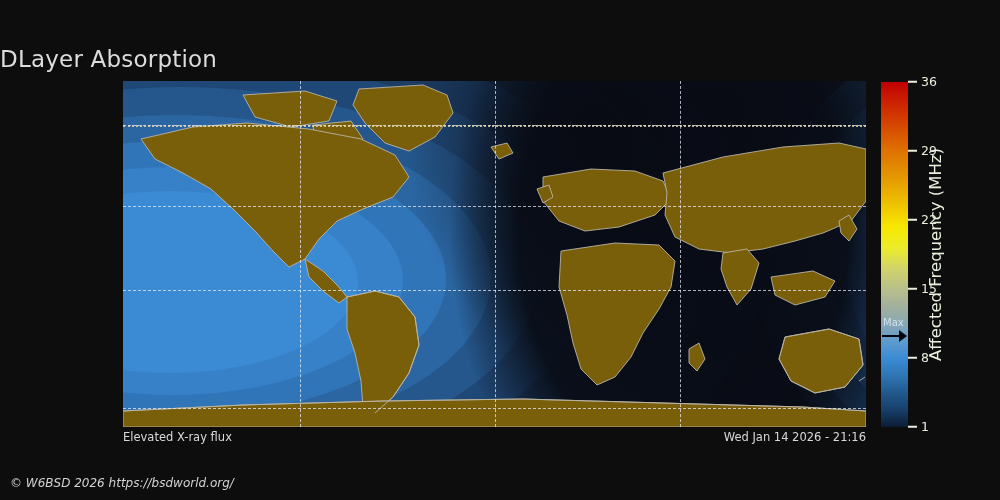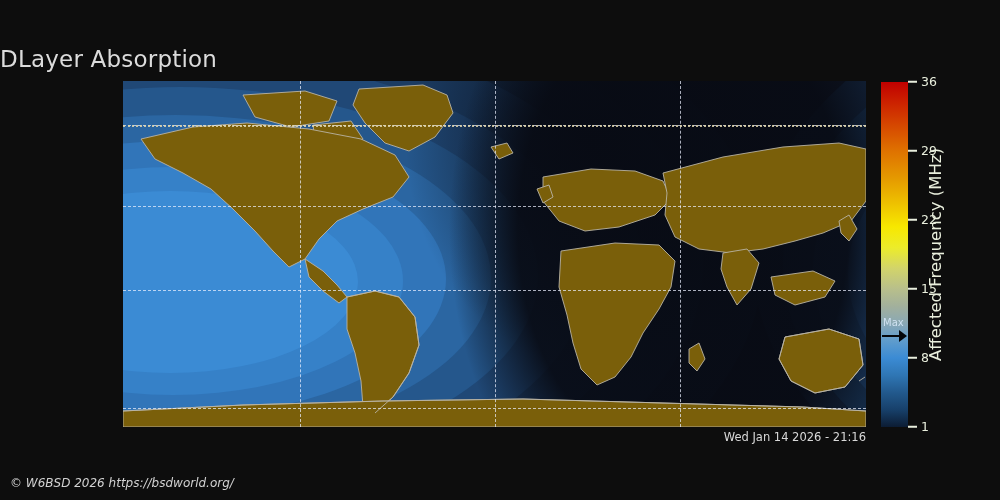--- a/index.html
+++ b/index.html
@@ -185,17 +185,18 @@
   <div class="maxmark" style="top: 318.4px;">
     <div class="mx">Max</div>
     <div class="arrowline"></div>
     <div class="arrowhead"></div>
   </div>
   <div class="cbar-axislabel">
     <span>Affected Frequency (MHz)</span>
   </div>
 
   <div class="status">
+    <div>Elevated X-ray flux</div>
   </div>
   <div class="timestamp">Wed Jan 14 2026 - 21:16</div>
   <div class="footer">© W6BSD 2026 https://bsdworld.org/</div>
 
 </div>
 
 </body></html>

